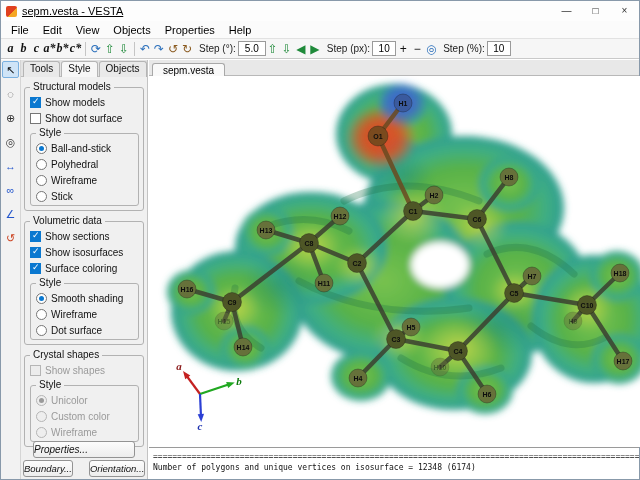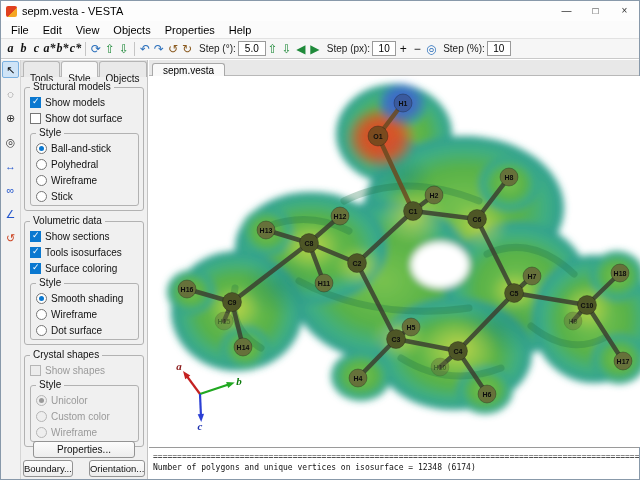--- a/index.html
+++ b/index.html
@@ -1,55 +1,55 @@
 <!DOCTYPE html>
 <html><head>
 <meta charset="utf-8">
 <style>
   *{margin:0;padding:0;box-sizing:border-box;}
   html,body{width:640px;height:480px;font-family:"Liberation Sans","DejaVu Sans",sans-serif;background:#fff;overflow:hidden;}
   .window{position:relative;width:640px;height:480px;border:1px solid #8899aa;background:#fff;}
   
-  .titlebar{height:20px;display:flex;align-items:center;padding-left:5px;font-size:11px;background:#fdfdfd;}
+  .titlebar{height:20px;display:flex;align-items:center;padding-left:5px;font-size:11px;background:#fdfdfd;text-decoration:underline;}
   .app-icon{width:11px;height:11px;margin-right:5px;border-radius:2px;background:linear-gradient(135deg,#e0401f 0%,#e0401f 55%,#f5a623 55%,#f5a623 100%);flex:none;}
   .win-btns{position:absolute;right:0;top:0;height:20px;display:flex;}
   .win-btn{width:29px;height:20px;text-align:center;line-height:20px;font-size:10px;color:#333;}
   
   .menubar{height:17px;display:flex;align-items:center;font-size:11px;background:#fbfbfb;padding-left:3px;}
   .menu-item{padding:1px 7px;}
   
   .toolbar{height:21px;display:flex;align-items:center;background:#f6f6f6;border-top:1px solid #e2e2e2;border-bottom:1px solid #c9c9c9;padding:0 3px;font-size:10px;white-space:nowrap;}
   .ax-btn{font-family:"Liberation Serif",serif;font-style:italic;font-weight:bold;font-size:12px;width:13px;text-align:center;color:#111;}
   .tb-sep{width:1px;height:14px;background:#c5c5c5;margin:0 3px;flex:none;}
   .tb-icon{width:14px;text-align:center;font-size:12px;line-height:16px;flex:none;}
   .tb-label{margin:0 2px 0 5px;color:#222;}
   .tb-input{height:15px;border:1px solid #9a9a9a;background:#fff;font-size:10px;text-align:center;font-family:"Liberation Sans",sans-serif;}
   
   .toolstrip{position:absolute;left:0;top:59px;bottom:0;width:20px;background:#f2f2f2;border-right:1px solid #d5d5d5;display:flex;flex-direction:column;align-items:center;padding-top:1px;}
   .tool-btn{width:17px;height:17px;margin-bottom:7px;text-align:center;line-height:16px;font-size:11px;border:1px solid transparent;border-radius:2px;}
   .tool-btn.active{background:#cfe4f7;border-color:#7ab0e0;}
   
   .sidepanel{position:absolute;left:20px;top:59px;width:127px;bottom:0;background:#f0f0f0;border-right:1px solid #c3c3c3;font-size:10px;color:#111;}
   .side-tabs{display:flex;height:17px;background:#e3e3e3;border-bottom:1px solid #bdbdbd;padding-left:2px;padding-top:1px;}
-  .side-tab{padding:11px 6px 0 6px;border:1px solid #b5b5b5;border-bottom:none;border-radius:3px 3px 0 0;background:#e9e9e9;margin-right:1px;height:16px;}
+  .side-tab{padding:1px 6px 0 6px;border:1px solid #b5b5b5;border-bottom:none;border-radius:3px 3px 0 0;background:#e9e9e9;margin-right:1px;height:16px;}
   .side-tab.active{background:#f7f7f7;}
   .groupbox{border:1px solid #b2b2b2;border-radius:3px;margin:10px 3px 0 3px;padding:4px 4px 4px 5px;position:relative;}
   .gb-title{position:absolute;top:-7px;left:5px;background:#f0f0f0;padding:0 3px;font-size:10px;}
   .row{display:flex;align-items:flex-end;gap:4px;height:16px;}
   .row.disabled{color:#9a9a9a;}
   .cb{width:11px;height:11px;border:1px solid #767676;background:#fff;display:inline-block;flex:none;position:relative;}
   .cb.checked{background:#0a78d0;border-color:#0a78d0;}
   .cb.checked::after{content:"✓";color:#fff;font-size:9px;position:absolute;left:1px;top:-2px;}
   .cb.disabled{background:#ececec;border-color:#b5b5b5;}
   .rb{width:11px;height:11px;border:1px solid #767676;border-radius:50%;background:#fff;display:inline-block;flex:none;position:relative;}
   .rb.selected::after{content:"";position:absolute;left:2px;top:2px;width:5px;height:5px;border-radius:50%;background:#0a78d0;}
   .rb.disabled{border-color:#b5b5b5;background:#eee;}
   .rb.disabled.selected::after{background:#9a9a9a;}
   .stylebox{border:1px solid #b2b2b2;border-radius:3px;margin-top:9px;padding:4px 3px 3px 5px;position:relative;}
-  .btn{display:inline-block;border:1px solid #939393;border-radius:3px;background:linear-gradient(#fcfcfc,#ededed);font-size:10px;text-align:center;padding:2px 0;}
+  .btn{display:inline-block;border:1px solid #939393;border-radius:3px;background:linear-gradient(#fcfcfc,#ededed);font-size:10px;text-align:left;padding:2px 0;font-style:italic;}
   .props-btn{position:absolute;left:12px;right:12px;bottom:21px;}
   .bottom-btns{position:absolute;left:2px;right:2px;bottom:2px;display:flex;gap:16px;}
   .bottom-btns .btn{flex:1;font-size:9.5px;}
   
   .doc-tabbar{position:absolute;left:148px;top:59px;right:0;height:16px;background:#e8e8e8;border-bottom:1px solid #b8b8b8;}
   .doc-tab{display:inline-block;margin-left:3px;margin-top:1px;padding:1px 10px 0 10px;background:#f9f9f9;border:1px solid #a8a8a8;border-bottom:none;border-radius:3px 3px 0 0;font-size:10px;height:15px;}
   .viewer{position:absolute;left:148px;top:75px;width:492px;height:371px;background:#fff;}
   .output{position:absolute;left:148px;top:446px;right:0;bottom:0;background:#fff;border-top:1px solid #9a9a9a;font-family:"DejaVu Sans Mono","Liberation Mono",monospace;font-size:8px;line-height:11px;padding:3px 4px;white-space:pre;overflow:hidden;color:#111;}
 </style>
 </head>
@@ -159,21 +159,21 @@
     </div>
 
     <div class="groupbox">
       <span class="gb-title">Volumetric data</span>
       <div class="row">
         <span class="cb checked"></span>
         <span>Show sections</span>
       </div>
       <div class="row">
         <span class="cb checked"></span>
-        <span>Tools isosurfaces</span>
+        <span>Show isosurfaces</span>
       </div>
       <div class="row">
         <span class="cb checked"></span>
         <span>Surface coloring</span>
       </div>
       <div class="stylebox">
         <span class="gb-title">Style</span>
         <div class="row">
           <span class="rb selected"></span>
           <span>Smooth shading</span>

